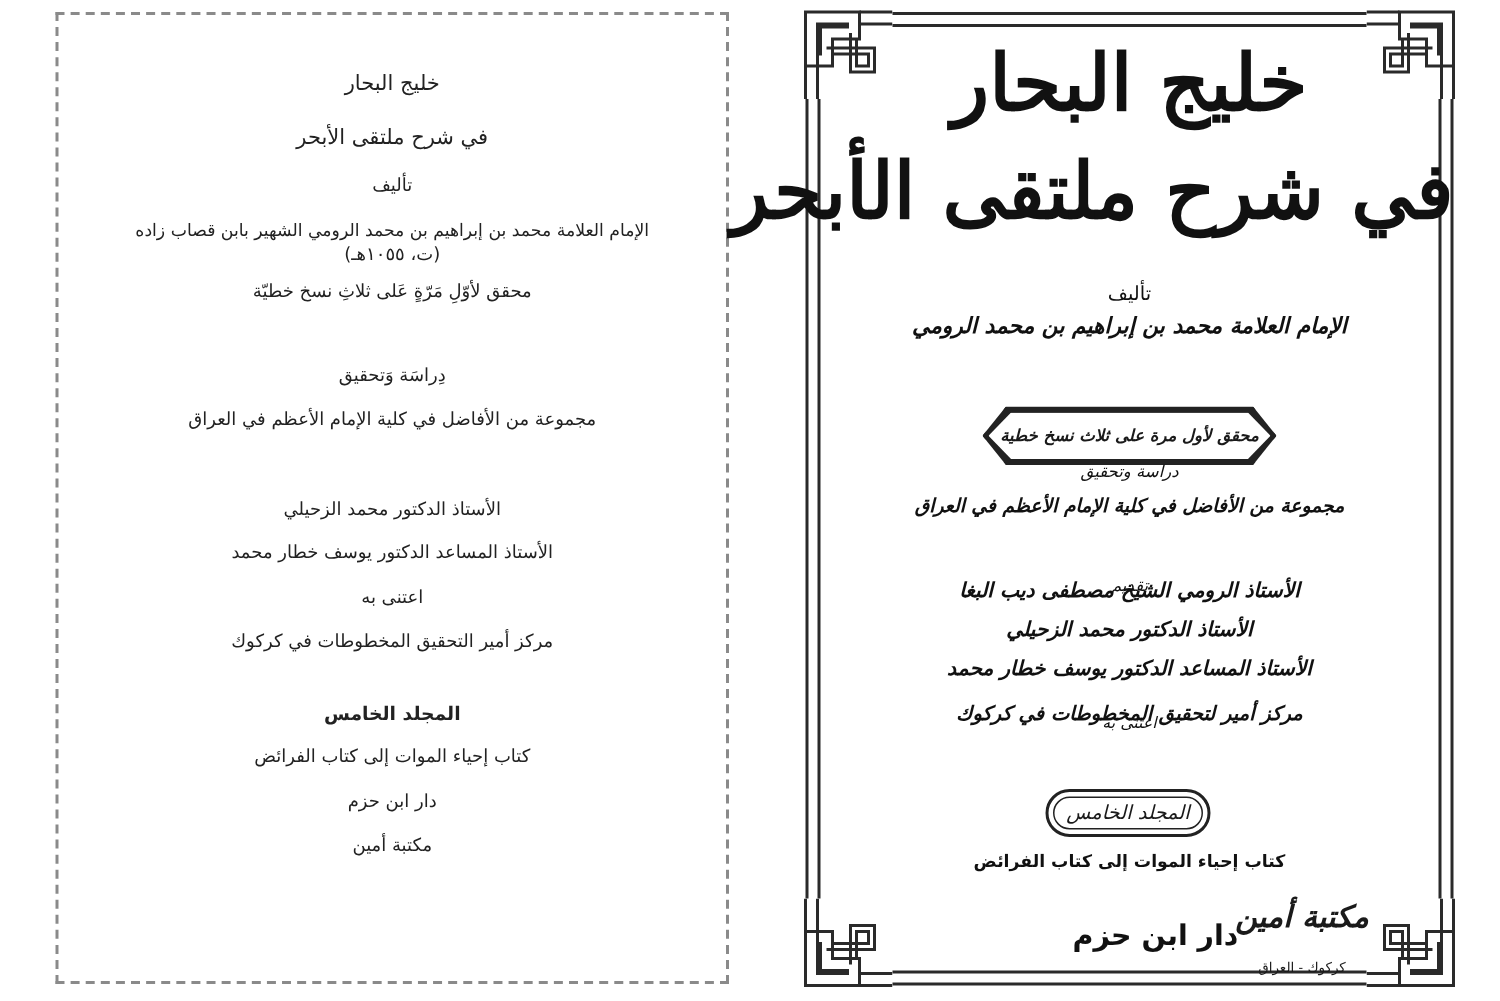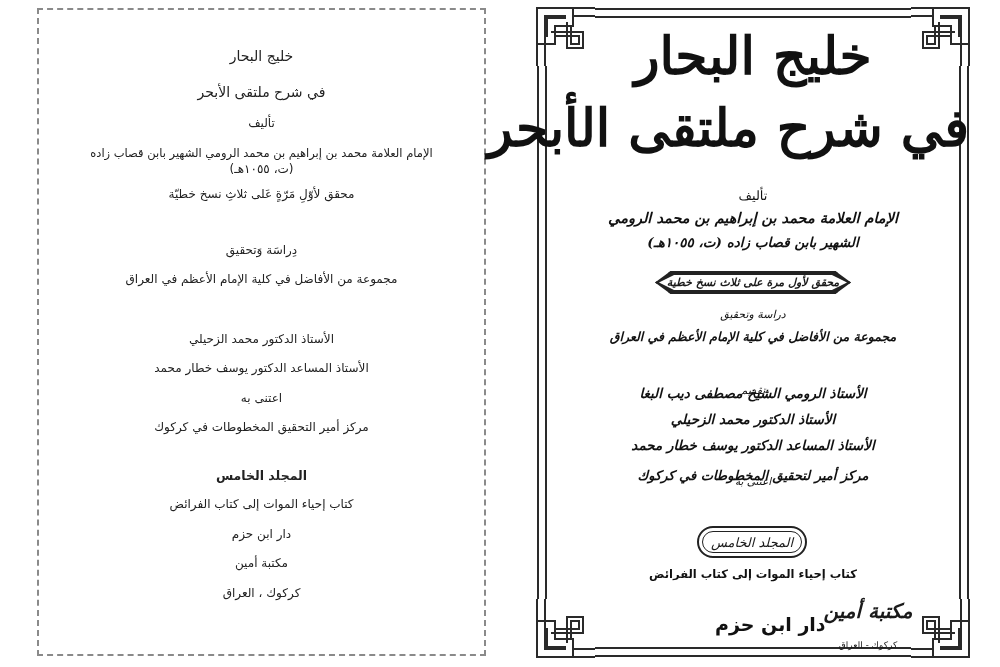--- a/index.html
+++ b/index.html
@@ -44,21 +44,21 @@
   .cv-title {
     font-family:"DejaVu Serif", serif; font-weight:bold; font-size:52px; line-height:1;
     letter-spacing:1px; color:#111;
   }
   .cv-sub { font-size:13px; }
   .cv-author { font-size:14.5px; font-weight:bold; font-style:italic; }
   .cv-small { font-size:12.5px; font-style:italic; font-weight:bold; }
   .cv-bold-sans { font-family:"DejaVu Sans", sans-serif; font-weight:bold; font-size:11.5px; }
 
   .hex-badge {
-    position:absolute; left:118px; top:263px; width:196px; height:23px;
+    position:absolute; left:118px; top:263px; width:196px; height:39px;
     border:2px solid #222; box-sizing:border-box;
     clip-path:polygon(8% 0,92% 0,100% 50%,92% 100%,8% 100%,0 50%);
     background:#222;
   }
   .hex-badge-inner {
     position:absolute; left:2px; top:2px; right:2px; bottom:2px; background:#fff;
     clip-path:polygon(8% 0,92% 0,100% 50%,92% 100%,8% 100%,0 50%);
     display:flex; align-items:center; justify-content:center;
     direction:rtl; font-family:"DejaVu Serif", serif; font-style:italic; font-weight:bold; font-size:11px;
   }
@@ -95,21 +95,20 @@
   <div class="lp-line lp-normal" style="top:233px">دِراسَة وَتحقيق</div>
   <div class="lp-line lp-normal" style="top:262px">مجموعة من الأفاضل في كلية الإمام الأعظم في العراق</div>
   <div class="lp-line lp-normal" style="top:322px">الأستاذ الدكتور محمد الزحيلي</div>
   <div class="lp-line lp-normal" style="top:351px">الأستاذ المساعد الدكتور يوسف خطار محمد</div>
   <div class="lp-line lp-normal" style="top:381px">اعتنى به</div>
   <div class="lp-line lp-normal" style="top:410px">مركز أمير التحقيق المخطوطات في كركوك</div>
   <div class="lp-line lp-bold" style="top:458px">المجلد الخامس</div>
   <div class="lp-line lp-normal" style="top:487px">كتاب إحياء الموات إلى كتاب الفرائض</div>
   <div class="lp-line lp-normal" style="top:517px">دار ابن حزم</div>
   <div class="lp-line lp-normal" style="top:546px">مكتبة أمين</div>
-  <div class="lp-line lp-normal" style="top:576px">كركوك ، العراق</div>
 </div>
 
 <div class="cover">
   <div class="frame-outer"></div>
   <div class="frame-inner"></div>
 
   <div class="corner tl">
     <svg viewBox="0 0 62 62" fill="none" stroke="#2a2a2a" stroke-width="2">
       <path d="M4 60 V4 H40 V22 H22 V40 H4"></path>
       <path d="M12 60 V12 H32 V14 H14 V32 H12"></path>
@@ -148,21 +147,20 @@
       <path d="M40 4 H62 M40 12 H62"></path>
       <path d="M4 44 V62 M12 44 V62"></path>
     </svg>
   </div>
 
   <div class="cv-line cv-title" style="top:22px">خليج البحار</div>
   <div class="cv-line cv-title" style="top:94px">في شرح ملتقى الأبحر</div>
 
   <div class="cv-line cv-sub" style="top:180px">تأليف</div>
   <div class="cv-line cv-author" style="top:201px">الإمام العلامة محمد بن إبراهيم بن محمد الرومي</div>
-  <div class="cv-line cv-author" style="top:226px;font-size:13.5px">الشهير بابن قصاب زاده (ت، ١٠٥٥هـ)</div>
 
   <div class="hex-badge">
     <div class="hex-badge-inner">محقق لأول مرة على ثلاث نسخ خطية</div>
   </div>
 
   <div class="cv-line cv-small" style="top:300px;font-size:11px;font-weight:normal">دراسة وتحقيق</div>
   <div class="cv-line cv-small" style="top:321px">مجموعة من الأفاضل في كلية الإمام الأعظم في العراق</div>
   <div class="cv-line cv-small" style="top:376px;font-size:11px;font-weight:normal">تقديم</div>
   <div class="cv-line cv-small" style="top:377px;font-size:13.5px">الأستاذ الرومي الشيخ مصطفى ديب البغا</div>
   <div class="cv-line cv-small" style="top:403px;font-size:13.5px">الأستاذ الدكتور محمد الزحيلي</div>

